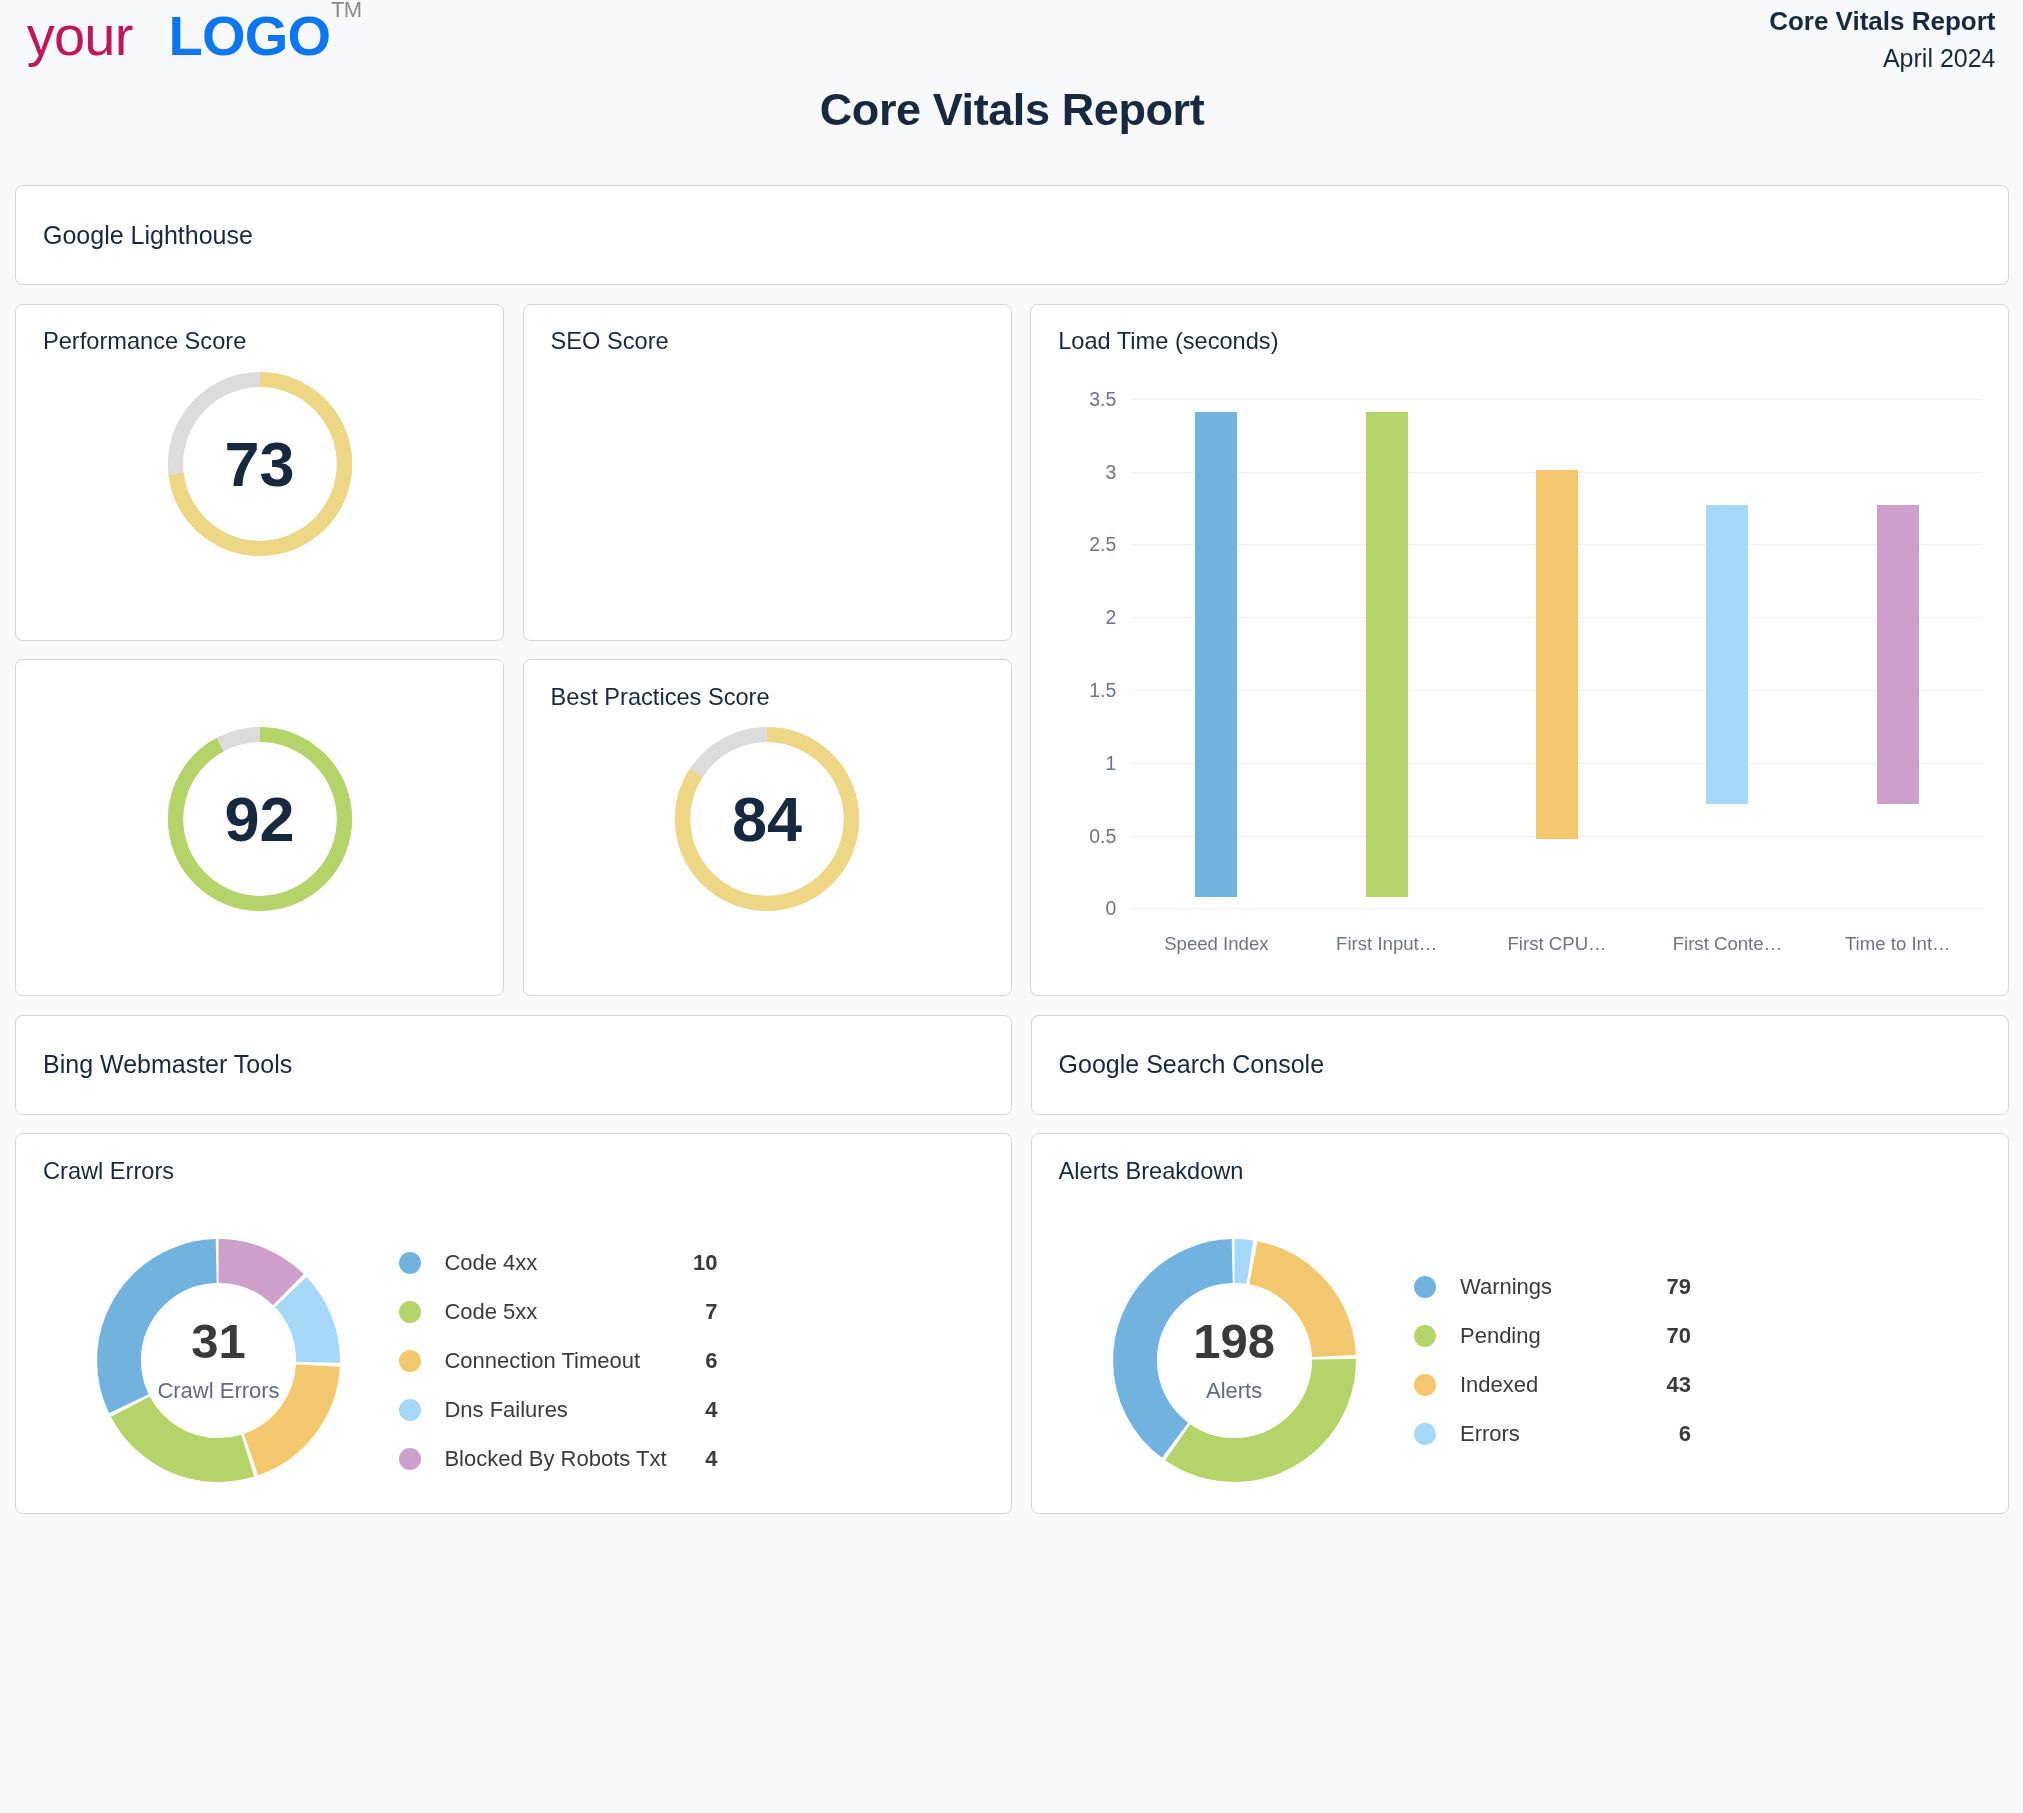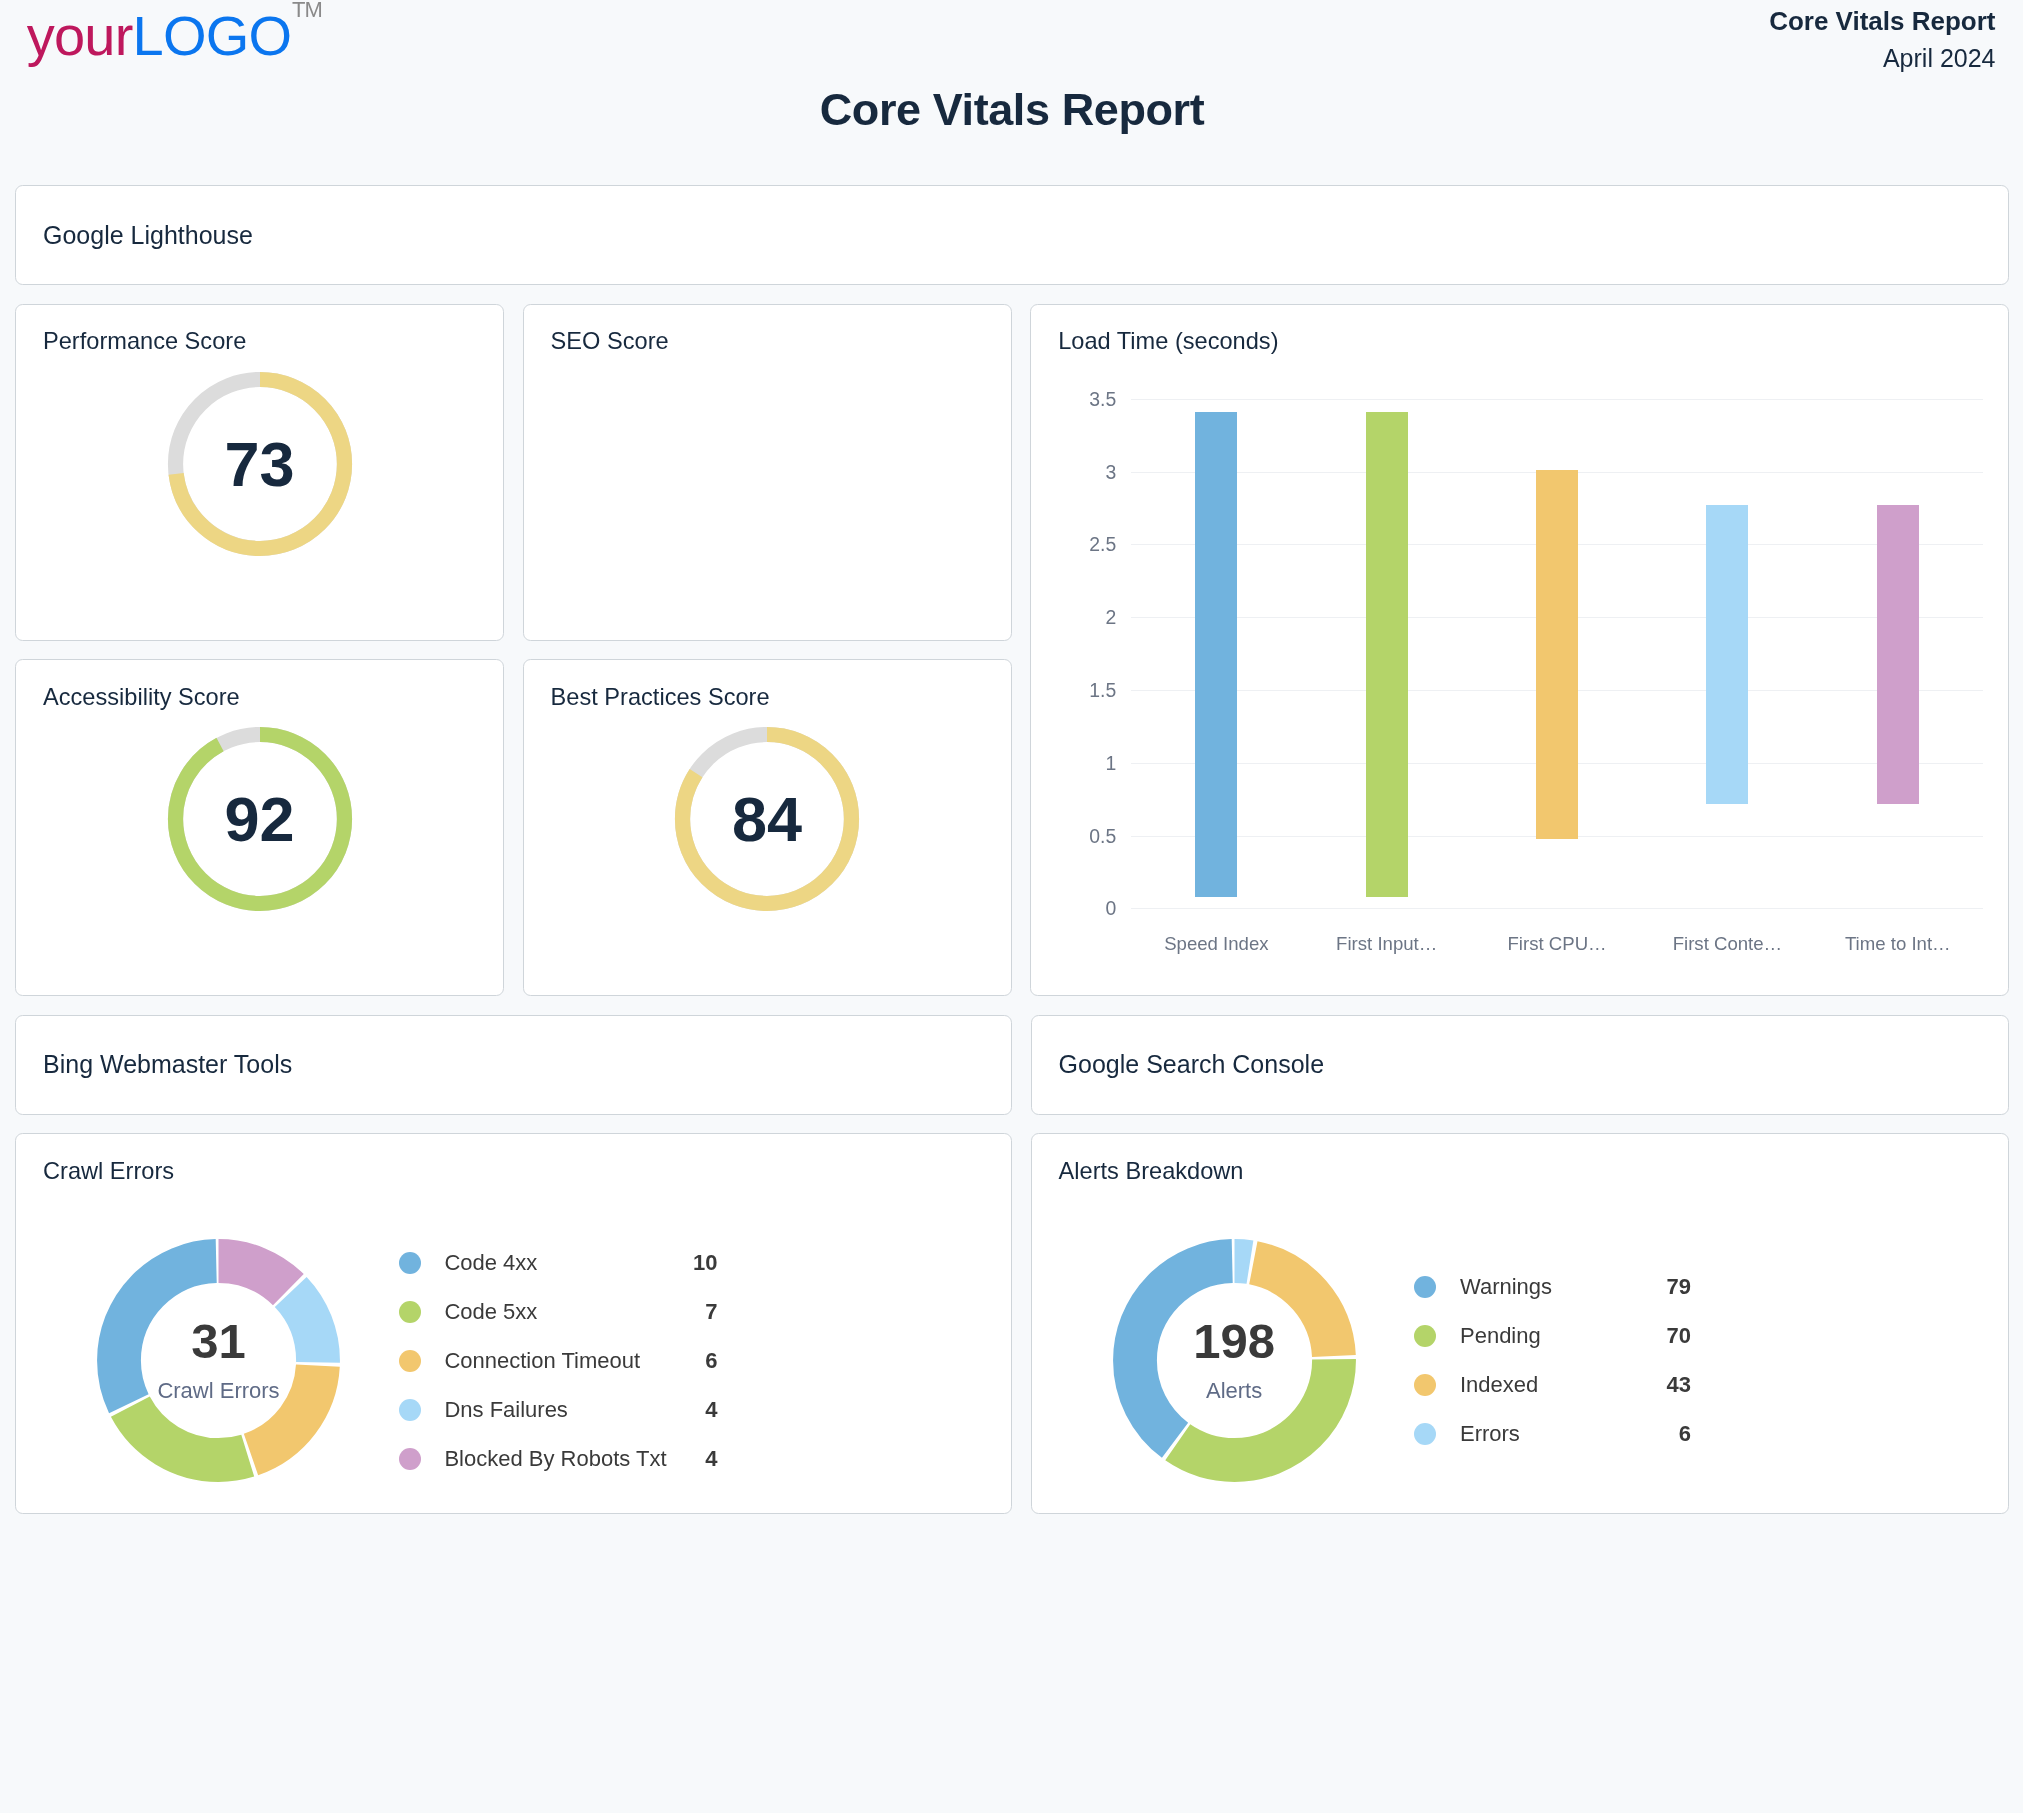--- a/index.html
+++ b/index.html
@@ -26,21 +26,21 @@
   }
   .logo {
     position: absolute;
     left: 11.8px;
     top: 3.4px;
     font-size: 56px;
     letter-spacing: -0.8px;
     white-space: nowrap;
   }
   .logo-your { color: #be185d; font-weight: 400; }
-  .logo-logo { color: #0B76EF; font-weight: 400; }
+  .logo-logo { color: #0B76EF; font-weight: 700; margin-left: 36px; }
   .logo-tm {
     color: #8A8A8A;
     font-size: 22px;
     font-weight: 400;
     vertical-align: super;
     position: relative;
     top: -18.6px;
     left: 0.8px;
   }
   .topright {
@@ -275,21 +275,20 @@
                 <circle cx="116" cy="116" r="100" fill="none" stroke="#EDD684" stroke-width="18" stroke-dasharray="458.67252742410983 169.64600329384885" stroke-linecap="butt"></circle>
               </svg>
               <div class="gauge-val">73</div>
             </div>
           </div>
         </div>
         <div class="card gauge-card">
           <div class="card-title">SEO Score</div>
         </div>
         <div class="card gauge-card">
-          <div class="card-title">Accessibility Score</div>
           <div class="gauge-wrap">
             <div class="gauge">
               <svg width="196" height="196" viewBox="0 0 232 232">
                 <circle cx="116" cy="116" r="100" fill="none" stroke="#DCDCDC" stroke-width="18"></circle>
                 <circle cx="116" cy="116" r="100" fill="none" stroke="#B4D469" stroke-width="18" stroke-dasharray="578.053048260522 50.26548245743667" stroke-linecap="butt"></circle>
               </svg>
               <div class="gauge-val">92</div>
             </div>
           </div>
         </div>

